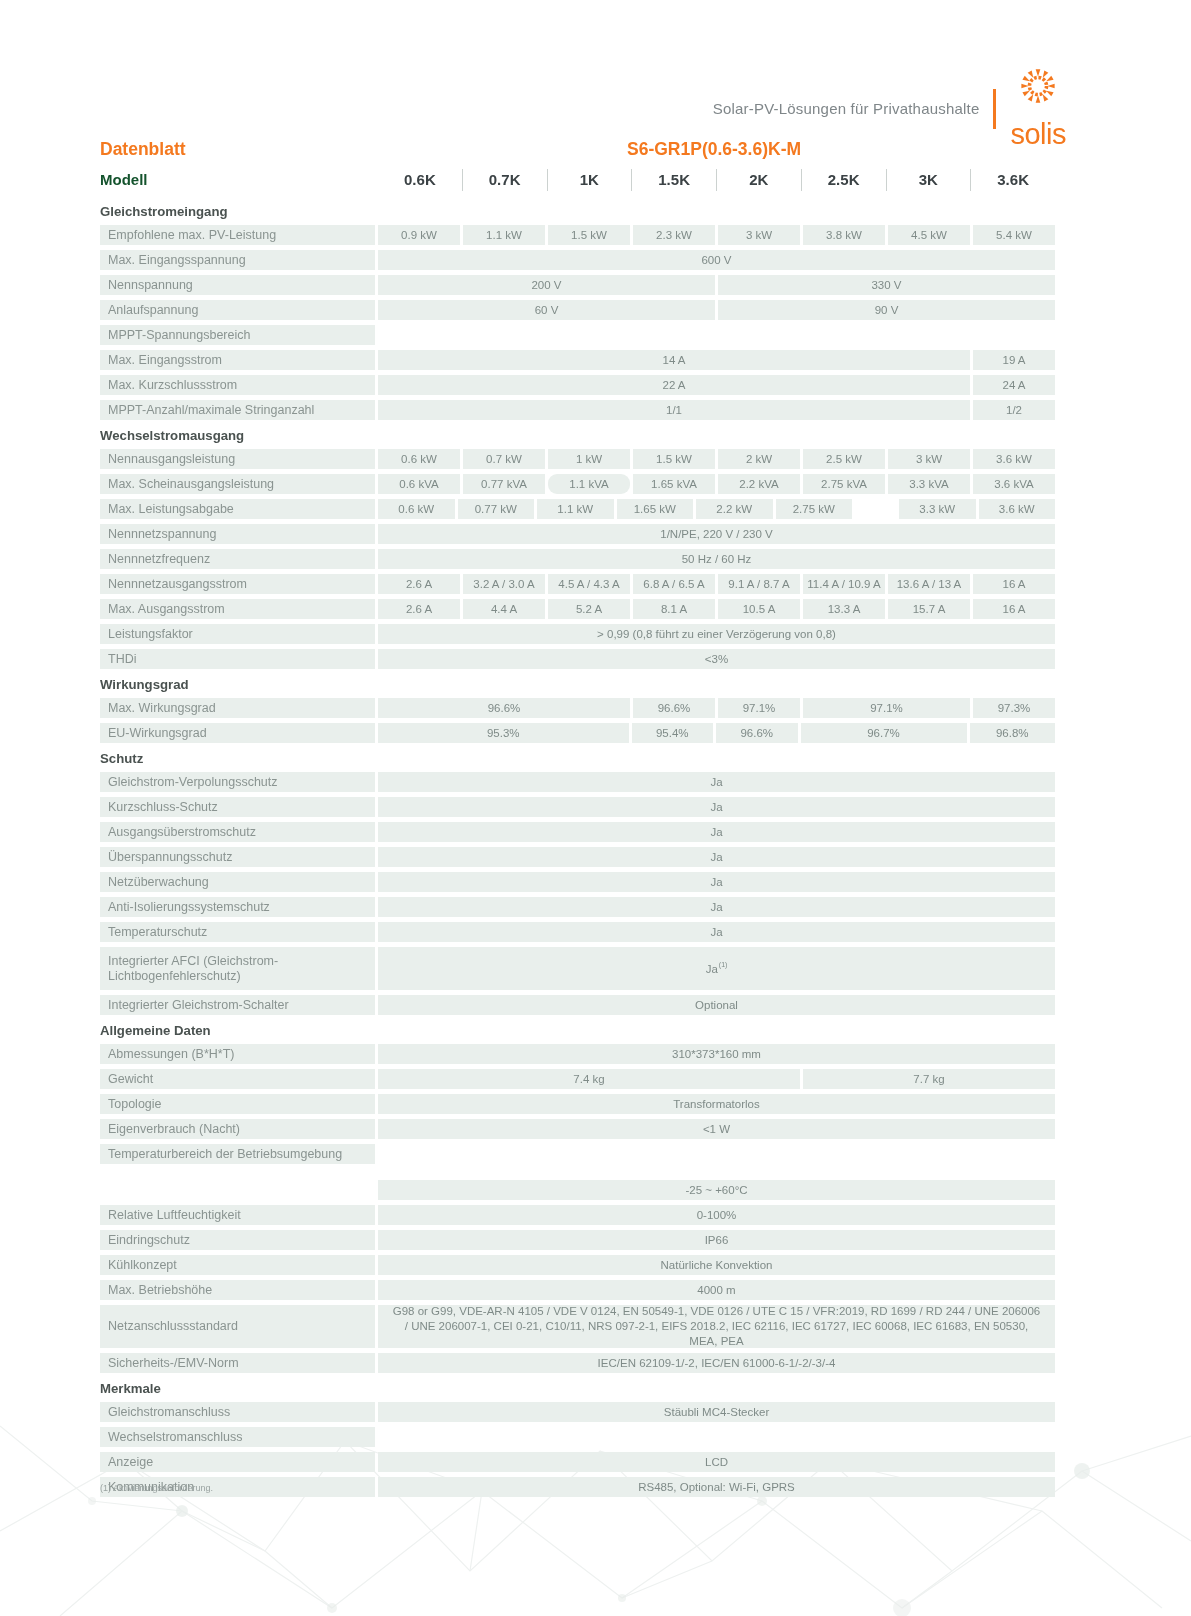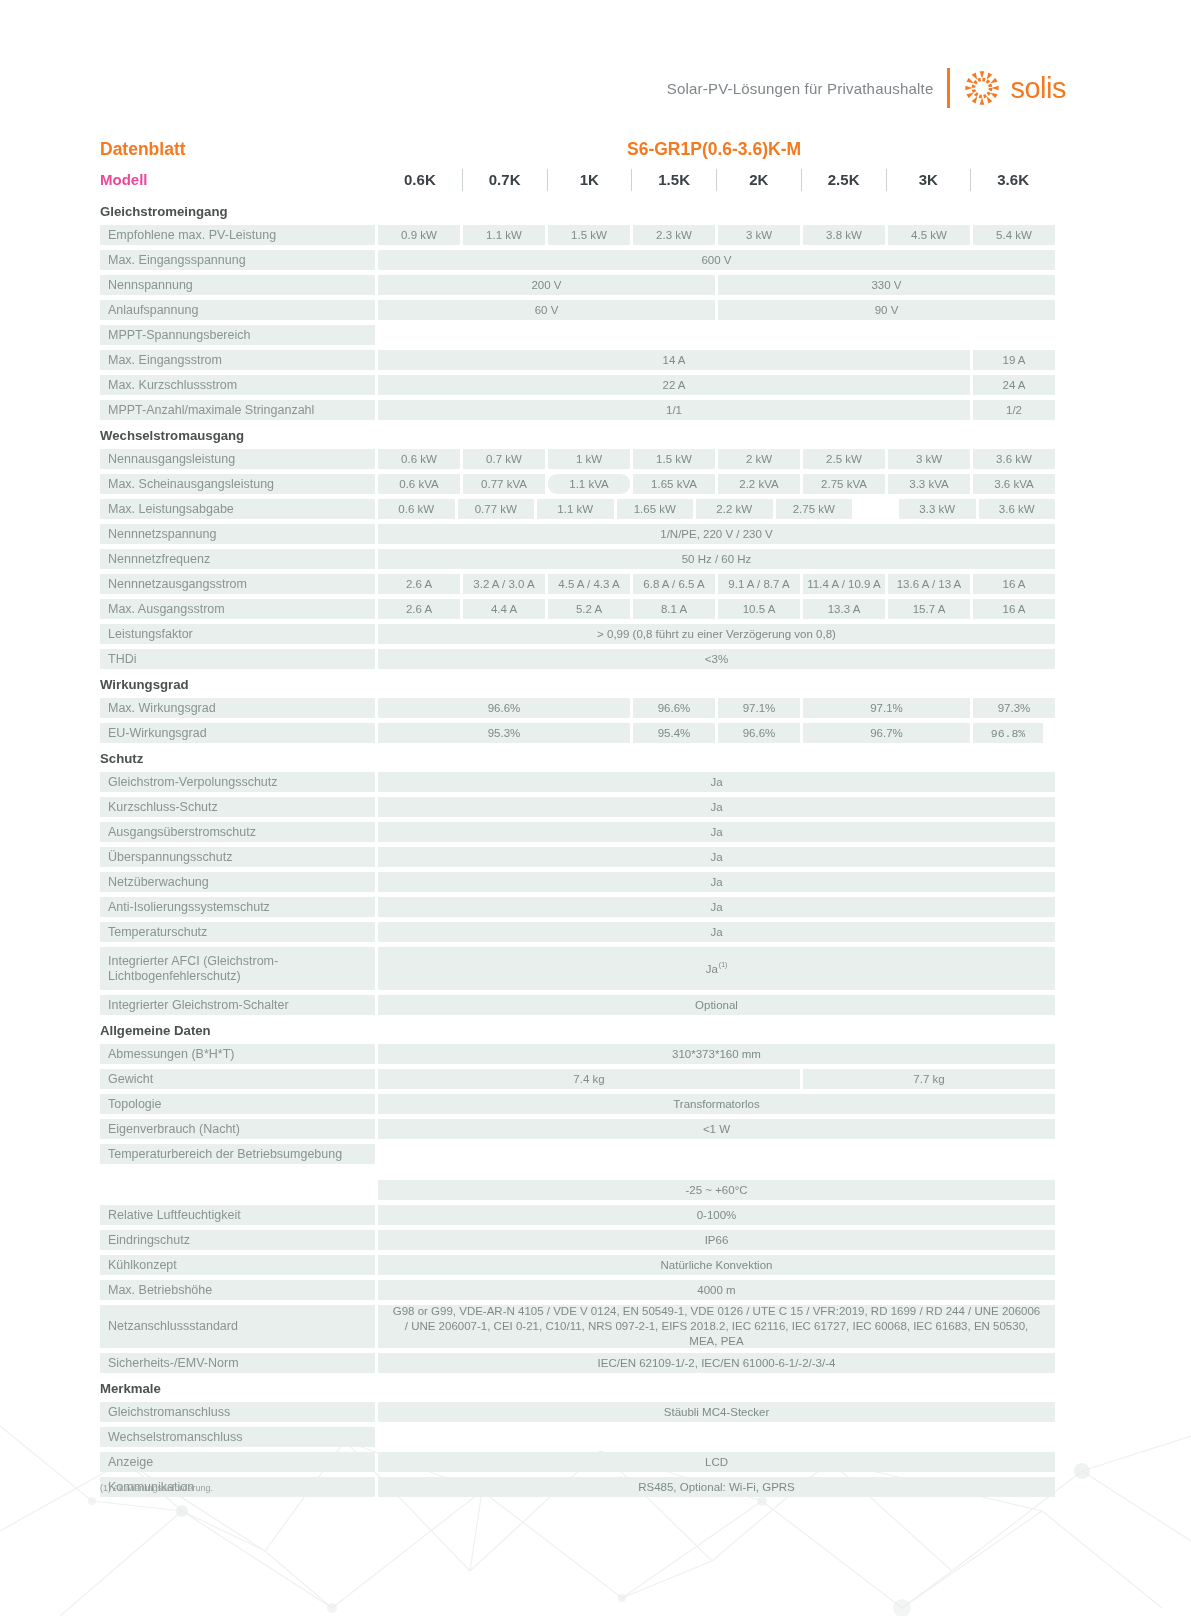--- a/index.html
+++ b/index.html
@@ -11,29 +11,29 @@
     overflow:hidden;
     padding-left:6px;
   }
   
   .header{
     position:absolute;top:68px;right:131px;
     display:flex;align-items:center;gap:14px;z-index:2;
   }
   .tagline{font-size:15px;color:#7f8689;letter-spacing:.2px;}
   .header-bar{width:3px;height:40px;background:#f4791f;}
-  .logo{display:flex;align-items:center;gap:10px;}
+  .logo{display:flex;align-items:center;gap:16px;flex-direction:column;}
   .logo-text{font-size:29px;color:#f4791f;letter-spacing:-0.5px;line-height:1;}
   
   .title-row{position:absolute;top:139px;left:0;width:100%;z-index:2;}
   .doc-type{position:absolute;left:100px;top:0;font-size:17.5px;font-weight:bold;color:#f4791f;}
   .product{position:absolute;left:627px;top:0;font-size:17.5px;font-weight:bold;color:#f4791f;}
   
   .model-row{position:absolute;top:169px;left:100px;width:955px;display:flex;z-index:2;}
-  .model-label{width:275px;margin-right:3px;font-size:15px;font-weight:bold;color:#ec4899;line-height:22px;}
+  .model-label{width:275px;margin-right:3px;font-size:15px;font-weight:bold;color:#14532d;line-height:22px;}
   .model-cells{width:677px;display:flex;}
   .model-cell{flex:1;text-align:center;font-size:15px;font-weight:bold;color:#3b4245;line-height:22px;}
   .model-cell + .model-cell{border-left:1px solid #ccd2d0;}
   
   .spec-table{position:absolute;top:199px;left:100px;width:955px;z-index:2;}
   .section-row{height:21px;line-height:21px;margin:2px 0 3px 0;font-size:13.2px;color:#4a5250;font-weight:600;}
   .spec-row{display:flex;margin-bottom:5px;}
   .row-label{
     width:275px;margin-right:3px;background:#e9efec;box-sizing:border-box;
     padding-left:8px;font-size:12.5px;color:#8a9491;
@@ -428,21 +428,21 @@
           </div>
           <div class="cell" style="width: 82px;">
             <span>95.4%</span>
           </div>
           <div class="cell" style="width: 82px;">
             <span>96.6%</span>
           </div>
           <div class="cell" style="width: 167px;">
             <span>96.7%</span>
           </div>
-          <div class="cell" style="width: 70px; font-family: Liberation Mono, monospace;">
+          <div class="cell" style="width: 86px;">
             <span>96.8%</span>
           </div>
         </div>
       </div>
       <div class="section-row">Schutz</div>
       <div class="spec-row">
         <div class="row-label">Gleichstrom-Verpolungsschutz</div>
         <div class="row-cells">
           <div class="cell" style="width: 677px;">
             <span>Ja</span>

